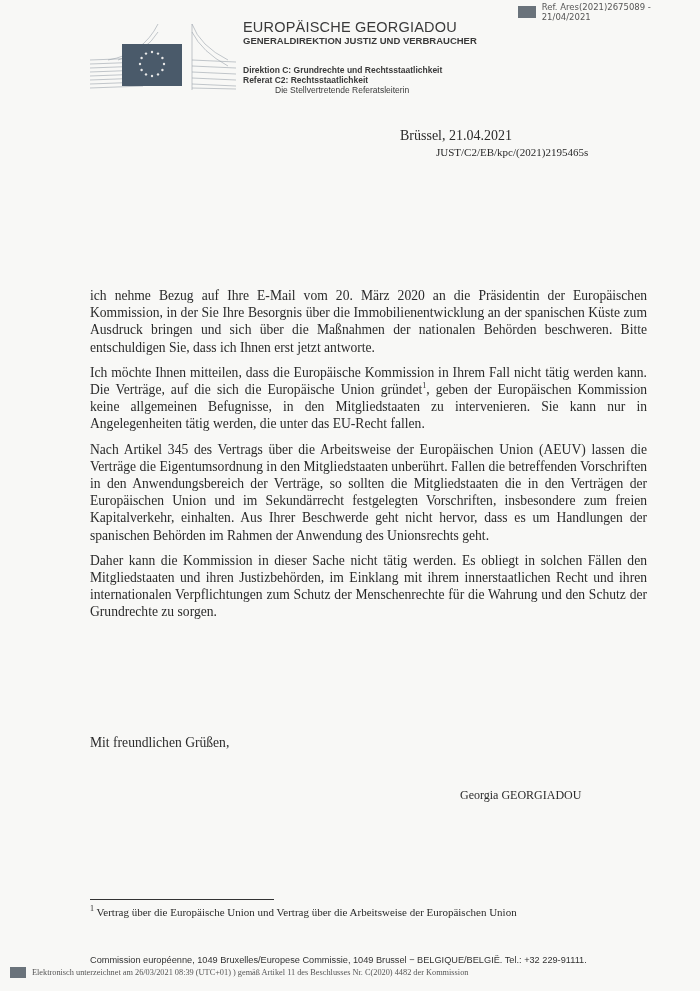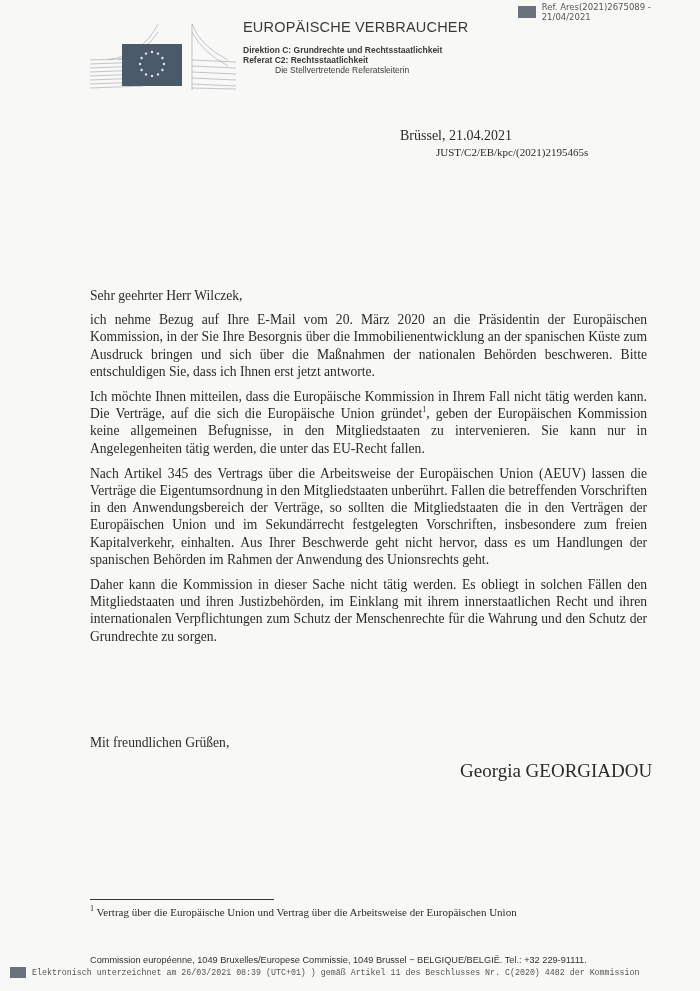--- a/index.html
+++ b/index.html
@@ -13,40 +13,40 @@
   
   .ares { top: 2px; left: 518px; display: flex; align-items: center; gap: 6px;
     font-family: "DejaVu Sans", sans-serif; font-size: 8.5px; color: #555; }
   .ares .box { width: 18px; height: 12px; background: #6a737b; }
   
   .logo { top: 16px; left: 88px; width: 152px; height: 78px; }
   
   .hdr { left: 243px; top: 19px; font-family: "Liberation Sans", sans-serif; color: #3a3a3a; }
   .hdr .t1 { font-size: 14.5px; letter-spacing: 0.2px; line-height: 16px; }
   .hdr .t2 { font-size: 9.5px; font-weight: bold; line-height: 12px; }
-  .hdr .t3 { margin-top: 10px; font-size: 8.5px; font-weight: bold; line-height: 10px; }
+  .hdr .t3 { margin-top: 18px; font-size: 8.5px; font-weight: bold; line-height: 10px; }
   .hdr .t4 { font-size: 8.5px; font-weight: bold; line-height: 10px; }
   .hdr .t5 { font-size: 8.5px; line-height: 10px; padding-left: 32px; }
   
   .place { left: 400px; top: 128px; font-size: 14px; line-height: 16px; }
   .ref { left: 400px; top: 146px; font-size: 11px; margin-left: 36px; }
   .recip { left: 400px; top: 195px; font-size: 14px; line-height: 17px; }
   .recip a { color: #2c5f9e; text-decoration: underline; }
   
   .body { left: 90px; top: 287px; width: 557px; font-size: 13.6px; line-height: 17.2px; }
   .body p { margin: 0 0 8px 0; text-align: justify; }
   .body p.salute { margin-bottom: 7px; }
   sup { font-size: 8px; line-height: 0; }
   .closing { left: 90px; top: 735px; font-size: 13.6px; }
-  .sig { left: 460px; top: 760px; font-size: 19px; }
+  .sig { left: 460px; top: 788px; font-size: 12px; }
   .fnline { left: 90px; top: 899px; width: 184px; border-top: 1px solid #333; }
   .fn { left: 90px; top: 906px; font-size: 11px; }
   .addr { left: 90px; top: 955px; font-family: "Liberation Sans", sans-serif; font-size: 9.2px; color: #333; }
   .esig { left: 10px; top: 967px; display: flex; align-items: center; gap: 6px;
-    font-family: Liberation Mono, monospace; font-size: 8.3px; color: #555; }
+    font-family: Liberation Serif, serif; font-size: 8.3px; color: #555; }
   .esig .box { width: 16px; height: 11px; background: #6a737b; }
 </style>
 </head>
 <body>
 
 <div class="abs ares">
   <span class="box"></span>
   <span>Ref. Ares(2021)2675089 - 21/04/2021</span>
 </div>
 
@@ -85,34 +85,34 @@
         <circle cx="58" cy="58.4" r="1.2"></circle>
         <circle cx="53.6" cy="54" r="1.2"></circle>
       <circle cx="52" cy="48" r="1.2"></circle>
         <circle cx="53.6" cy="42" r="1.2"></circle>
         <circle cx="58" cy="37.6" r="1.2"></circle>
     </g>
   </svg>
 </div>
 
 <div class="abs hdr">
-  <div class="t1">EUROPÄISCHE VERBRAUCHER</div>
+  <div class="t1">EUROPÄISCHE GEORGIADOU</div>
+  <div class="t2">GENERALDIREKTION JUSTIZ UND VERBRAUCHER</div>
   <div class="t3">Direktion C: Grundrechte und Rechtsstaatlichkeit</div>
   <div class="t4">Referat C2: Rechtsstaatlichkeit</div>
   <div class="t5">Die Stellvertretende Referatsleiterin</div>
 </div>
 
 <div class="abs place">Brüssel, 21.04.2021</div>
 <div class="abs ref">JUST/C2/EB/kpc/(2021)2195465s</div>
 
 <div class="abs recip">
 </div>
 
 <div class="abs body">
-  <p class="salute">Sehr geehrter Herr Wilczek,</p>
   <p>ich nehme Bezug auf Ihre E-Mail vom 20. März 2020 an die Präsidentin der Europäischen Kommission, in der Sie Ihre Besorgnis über die Immobilienentwicklung an der spanischen Küste zum Ausdruck bringen und sich über die Maßnahmen der nationalen Behörden beschweren. Bitte entschuldigen Sie, dass ich Ihnen erst jetzt antworte.</p>
   <p><span>Ich möchte Ihnen mitteilen, dass die Europäische Kommission in Ihrem Fall nicht tätig werden kann. Die Verträge, auf die sich die Europäische Union gründet</span><sup>1</sup><span>, geben der Europäischen Kommission keine allgemeinen Befugnisse, in den Mitgliedstaaten zu intervenieren. Sie kann nur in Angelegenheiten tätig werden, die unter das EU-Recht fallen.</span></p>
   <p>Nach Artikel 345 des Vertrags über die Arbeitsweise der Europäischen Union (AEUV) lassen die Verträge die Eigentumsordnung in den Mitgliedstaaten unberührt. Fallen die betreffenden Vorschriften in den Anwendungsbereich der Verträge, so sollten die Mitgliedstaaten die in den Verträgen der Europäischen Union und im Sekundärrecht festgelegten Vorschriften, insbesondere zum freien Kapitalverkehr, einhalten. Aus Ihrer Beschwerde geht nicht hervor, dass es um Handlungen der spanischen Behörden im Rahmen der Anwendung des Unionsrechts geht.</p>
   <p>Daher kann die Kommission in dieser Sache nicht tätig werden. Es obliegt in solchen Fällen den Mitgliedstaaten und ihren Justizbehörden, im Einklang mit ihrem innerstaatlichen Recht und ihren internationalen Verpflichtungen zum Schutz der Menschenrechte für die Wahrung und den Schutz der Grundrechte zu sorgen.</p>
 </div>
 
 <div class="abs closing">Mit freundlichen Grüßen,</div>
 <div class="abs sig">Georgia GEORGIADOU</div>
 
 <div class="abs fnline"></div>

